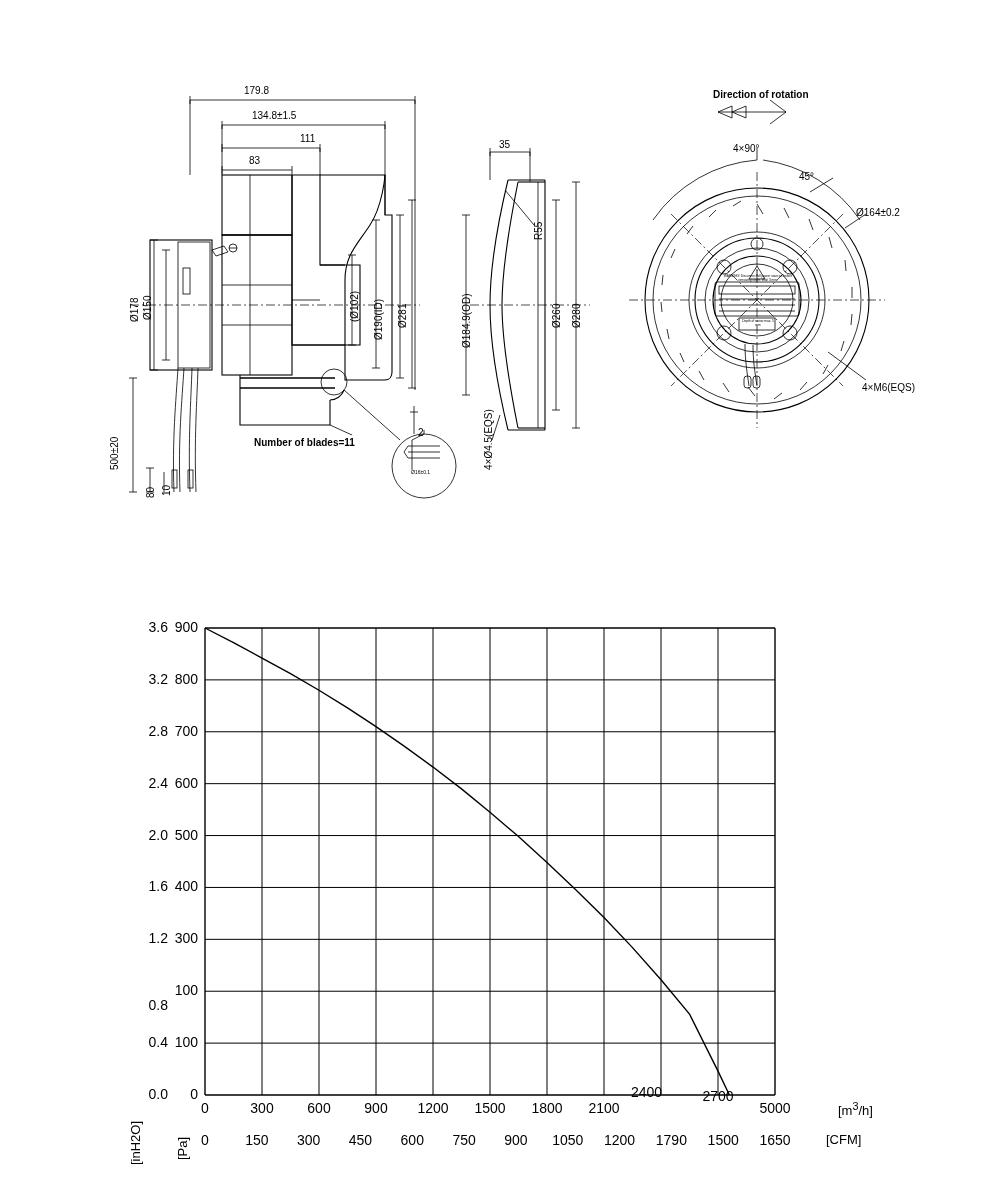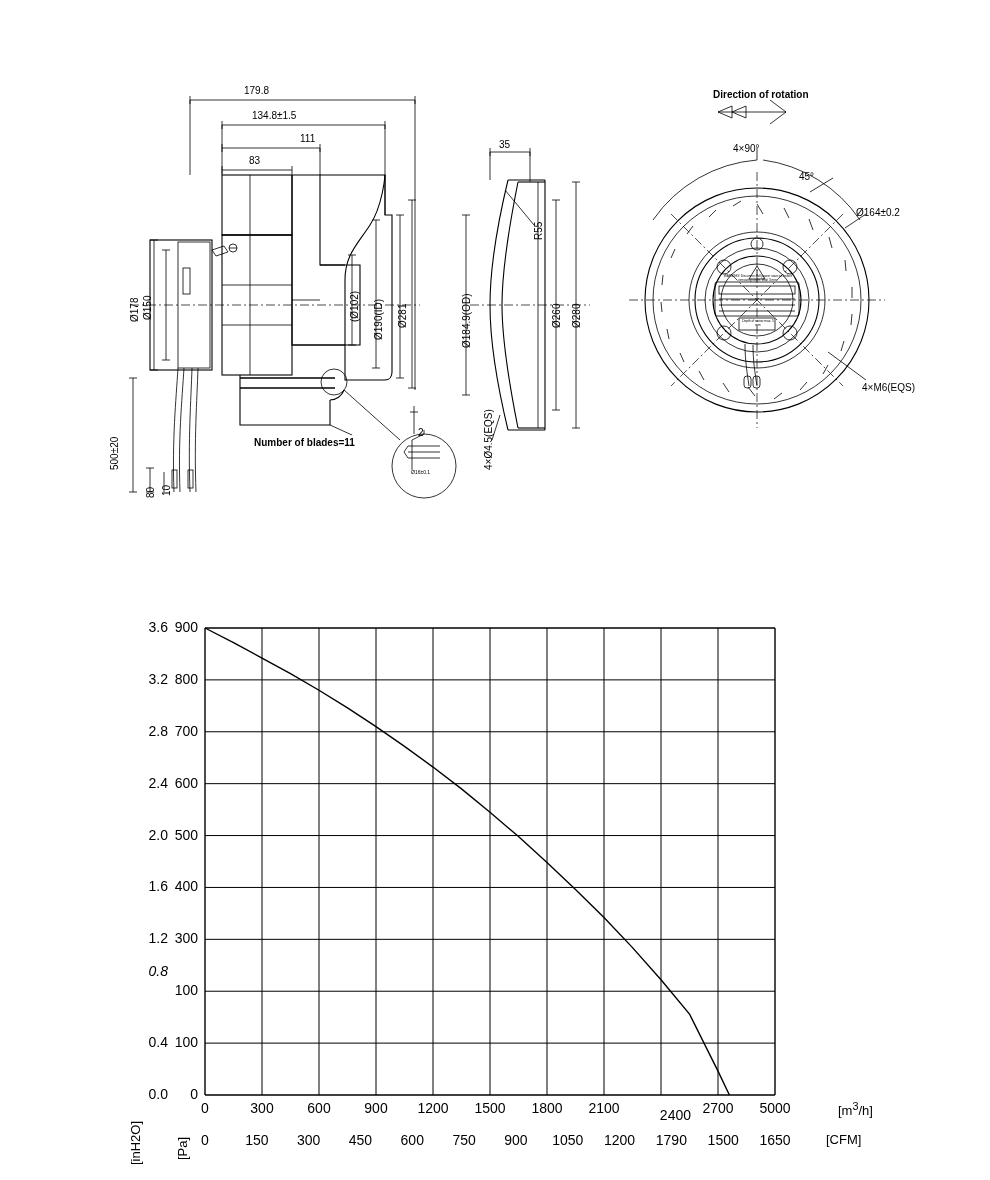--- a/index.html
+++ b/index.html
@@ -302,21 +302,21 @@
 
   <div class="abs unitlbl rot90" style="left:128px;top:625px;">[inH2O]</div>
   <div class="abs unitlbl rot90" style="left:175px;top:620px;">[Pa]</div>
 
   <div class="abs unitlbl" style="left:838px;top:560px;">[m<sup>3</sup>/h]</div>
   <div class="abs unitlbl" style="left:826px;top:592px;">[CFM]</div>
 
   <div id="ylabels-inh2o">
       <div class="abs axisnum" style="left: 124px; top: 546px; white-space: nowrap; text-align: right; width: 44px;">0.0</div>
       <div class="abs axisnum" style="left: 124px; top: 494.111px; white-space: nowrap; text-align: right; width: 44px;">0.4</div>
-      <div class="abs axisnum" style="left: 124px; top: 423px; white-space: nowrap; text-align: right; width: 44px; font-style: italic;">0.8</div>
+      <div class="abs axisnum" style="left: 124px; top: 457px; white-space: nowrap; text-align: right; width: 44px;">0.8</div>
       <div class="abs axisnum" style="left: 124px; top: 390.333px; white-space: nowrap; text-align: right; width: 44px;">1.2</div>
       <div class="abs axisnum" style="left: 124px; top: 338.444px; white-space: nowrap; text-align: right; width: 44px;">1.6</div>
       <div class="abs axisnum" style="left: 124px; top: 286.556px; white-space: nowrap; text-align: right; width: 44px;">2.0</div>
       <div class="abs axisnum" style="left: 124px; top: 234.667px; white-space: nowrap; text-align: right; width: 44px;">2.4</div>
       <div class="abs axisnum" style="left: 124px; top: 182.778px; white-space: nowrap; text-align: right; width: 44px;">2.8</div>
       <div class="abs axisnum" style="left: 124px; top: 130.889px; white-space: nowrap; text-align: right; width: 44px;">3.2</div>
       <div class="abs axisnum" style="left: 124px; top: 79px; white-space: nowrap; text-align: right; width: 44px;">3.6</div>
     </div>
   <div id="ylabels-pa">
       <div class="abs axisnum" style="left: 154px; top: 546px; white-space: nowrap; text-align: right; width: 44px;">0</div>
@@ -332,22 +332,22 @@
     </div>
   <div id="xlabels-1">
       <div class="abs axisnum" style="left: 175px; top: 560px; white-space: nowrap; text-align: center; width: 60px;">0</div>
       <div class="abs axisnum" style="left: 232px; top: 560px; white-space: nowrap; text-align: center; width: 60px;">300</div>
       <div class="abs axisnum" style="left: 289px; top: 560px; white-space: nowrap; text-align: center; width: 60px;">600</div>
       <div class="abs axisnum" style="left: 346px; top: 560px; white-space: nowrap; text-align: center; width: 60px;">900</div>
       <div class="abs axisnum" style="left: 403px; top: 560px; white-space: nowrap; text-align: center; width: 60px;">1200</div>
       <div class="abs axisnum" style="left: 460px; top: 560px; white-space: nowrap; text-align: center; width: 60px;">1500</div>
       <div class="abs axisnum" style="left: 517px; top: 560px; white-space: nowrap; text-align: center; width: 60px;">1800</div>
       <div class="abs axisnum" style="left: 574px; top: 560px; white-space: nowrap; text-align: center; width: 60px;">2100</div>
-      <div class="abs axisnum" style="left: 631px; top: 567px; white-space: nowrap; text-align: right; width: 60px;">2400</div>
-      <div class="abs axisnum" style="left: 688px; top: 560px; white-space: nowrap; text-align: center; width: 60px;">2700</div>
+      <div class="abs axisnum" style="left: 631px; top: 544px; white-space: nowrap; text-align: left; width: 60px;">2400</div>
+      <div class="abs axisnum" style="left: 688px; top: 548px; white-space: nowrap; text-align: center; width: 60px;">2700</div>
       <div class="abs axisnum" style="left: 745px; top: 560px; white-space: nowrap; text-align: center; width: 60px;">5000</div>
     </div>
   <div id="xlabels-2">
       <div class="abs axisnum" style="left: 175px; top: 592px; white-space: nowrap; text-align: center; width: 60px;">0</div>
       <div class="abs axisnum" style="left: 226.818px; top: 592px; white-space: nowrap; text-align: center; width: 60px;">150</div>
       <div class="abs axisnum" style="left: 278.636px; top: 592px; white-space: nowrap; text-align: center; width: 60px;">300</div>
       <div class="abs axisnum" style="left: 330.455px; top: 592px; white-space: nowrap; text-align: center; width: 60px;">450</div>
       <div class="abs axisnum" style="left: 382.273px; top: 592px; white-space: nowrap; text-align: center; width: 60px;">600</div>
       <div class="abs axisnum" style="left: 434.091px; top: 592px; white-space: nowrap; text-align: center; width: 60px;">750</div>
       <div class="abs axisnum" style="left: 485.909px; top: 592px; white-space: nowrap; text-align: center; width: 60px;">900</div>

